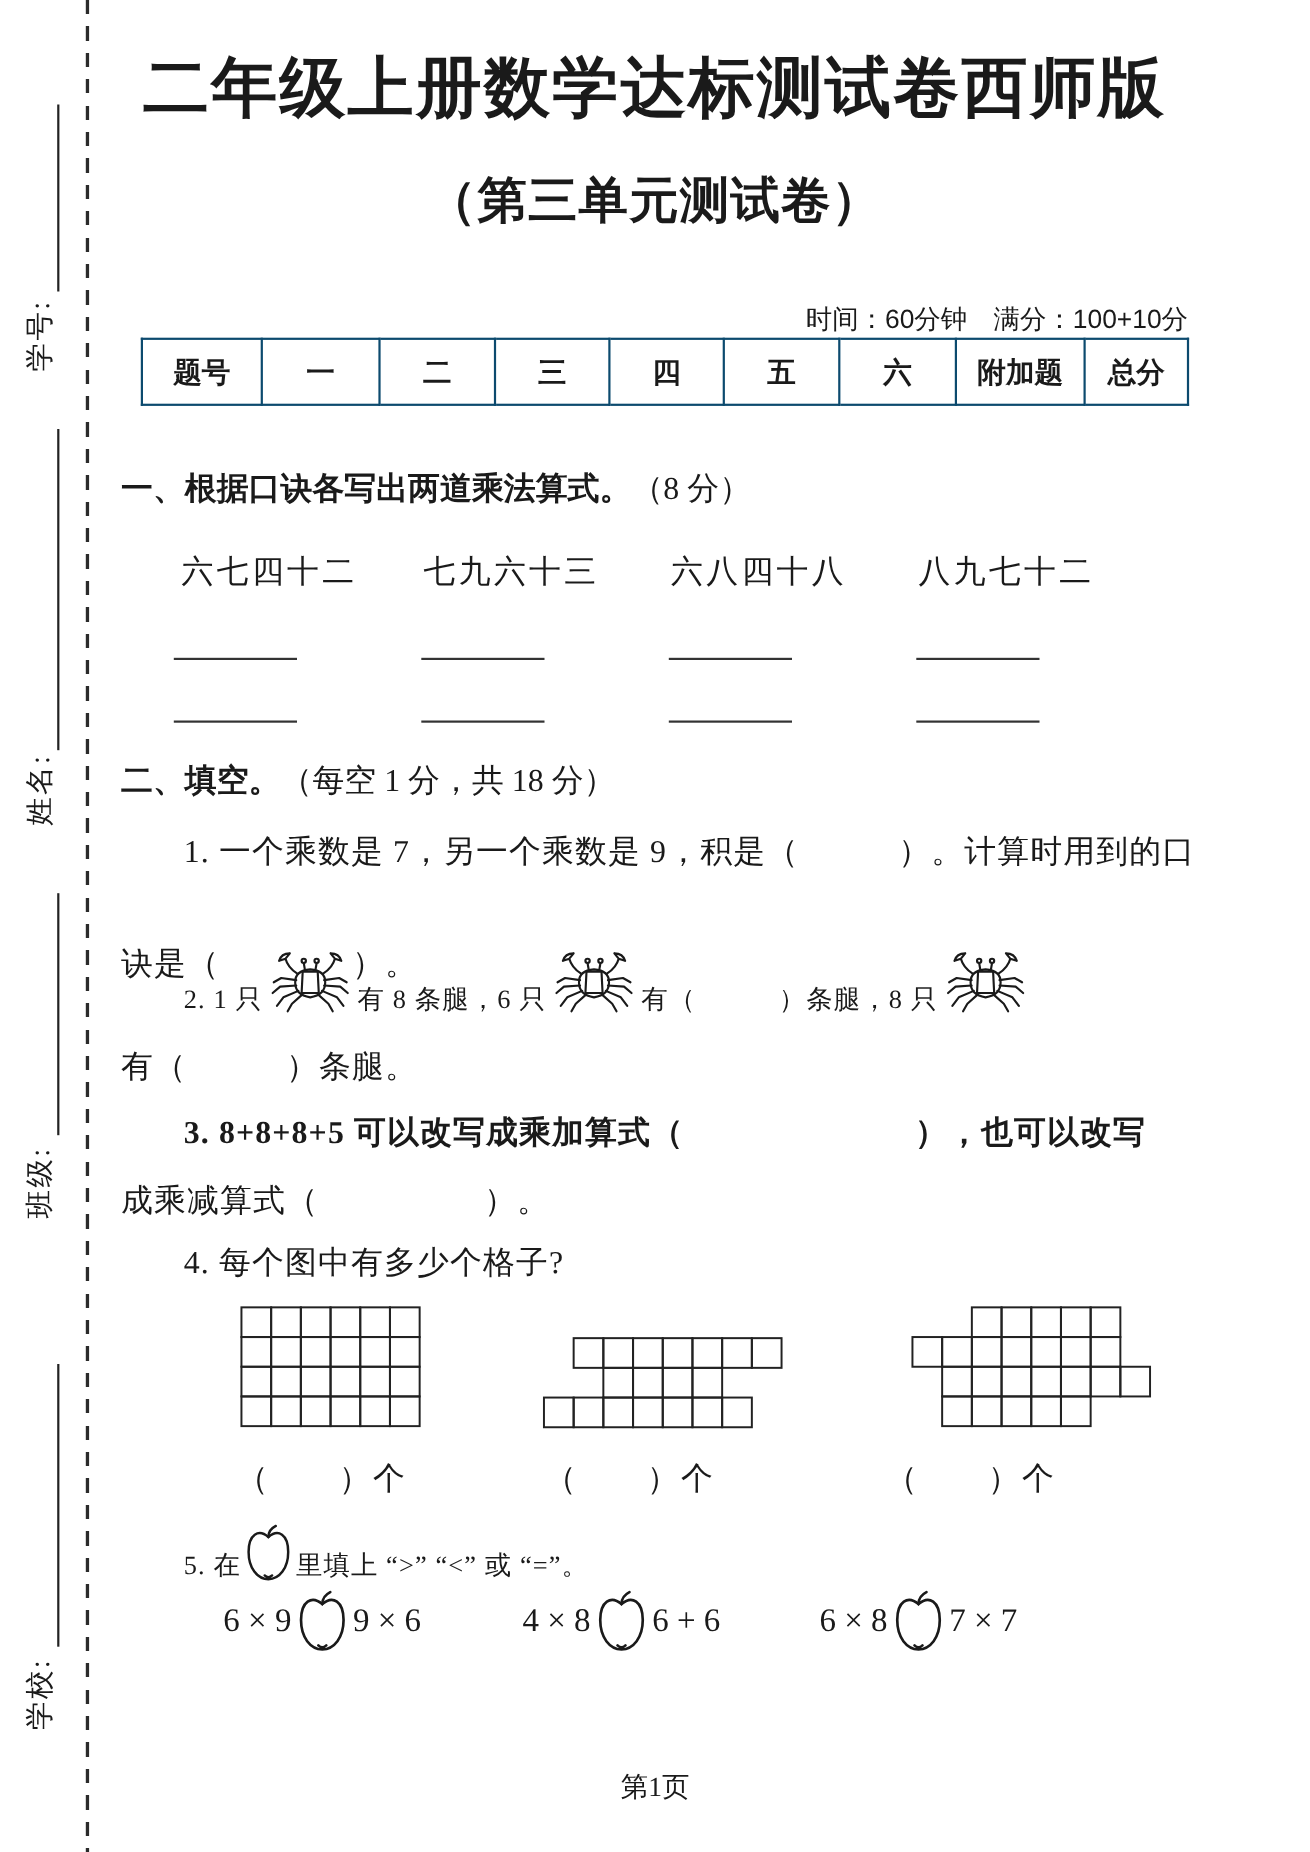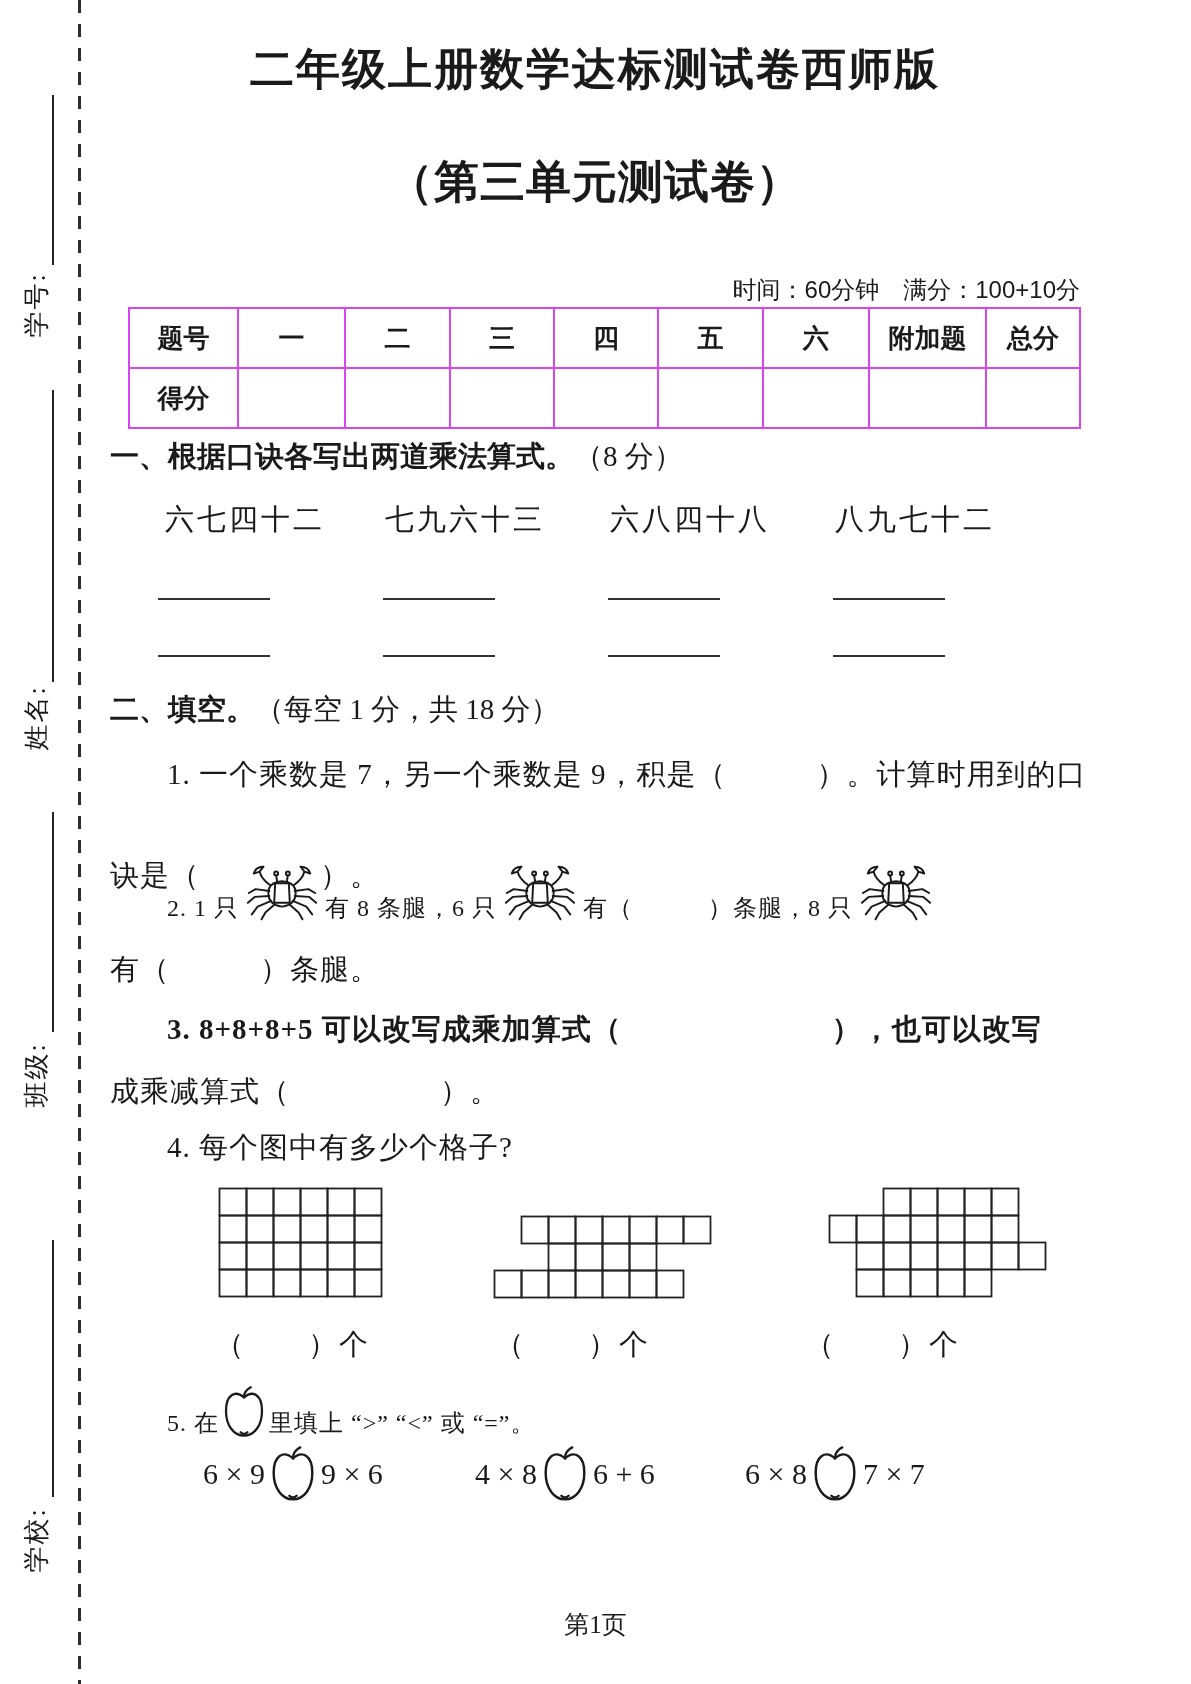--- a/index.html
+++ b/index.html
@@ -23,38 +23,38 @@
   .m-label{
     left:36px;
     transform:translate(-50%,-50%) rotate(-90deg);
     font-size:26px;white-space:nowrap;letter-spacing:2px;
     font-family:"Liberation Serif","DejaVu Serif",serif;
   }
 
   
   .title{
     left:100px;top:40px;width:990px;text-align:center;
-    font-size:44px;font-weight:bold;letter-spacing:2px;white-space:nowrap;
+    font-size:60px;font-weight:bold;letter-spacing:2px;white-space:nowrap;
   }
   .subtitle{
     left:100px;top:152px;width:990px;text-align:center;
     font-size:45px;font-weight:bold;letter-spacing:1px;white-space:nowrap;
   }
   .meta{
     left:110px;top:274px;width:970px;text-align:right;
     font-size:24px;font-family:"Liberation Sans","DejaVu Sans",sans-serif;
   }
 
   
   table.score{
     left:128px;top:307px;position:absolute;
     border-collapse:collapse;table-layout:fixed;
   }
   table.score td{
-    border:2px solid #d946ef;height:58px;text-align:center;vertical-align:middle;
+    border:2px solid #0c4a6e;height:58px;text-align:center;vertical-align:middle;
     font-family:"Liberation Sans","DejaVu Sans",sans-serif;
     font-size:26px;font-weight:bold;padding:0;
   }
 
   
   .sec-head{white-space:nowrap;font-size:29px;}
   .sec-head .hd{font-family:"Liberation Sans","DejaVu Sans",sans-serif;font-weight:bold;}
   .sec-head .pt{font-family:"Liberation Serif","DejaVu Serif",serif;font-weight:normal;}
   .bodyline{white-space:nowrap;font-size:29px;letter-spacing:1px;}
   .phrase{font-size:29px;letter-spacing:3px;white-space:nowrap;}
@@ -132,35 +132,24 @@
       <td>题号</td>
       <td>一</td>
       <td>二</td>
       <td>三</td>
       <td>四</td>
       <td>五</td>
       <td>六</td>
       <td>附加题</td>
       <td>总分</td>
     </tr>
-    <tr>
-      <td>得分</td>
-      <td></td>
-      <td></td>
-      <td></td>
-      <td></td>
-      <td></td>
-      <td></td>
-      <td></td>
-      <td></td>
-    </tr>
   </tbody>
     </table>
 
-  <div class="abs sec-head" style="left:110px;top:437px;">
+  <div class="abs sec-head" style="left:110px;top:425px;">
     <span class="hd">一、根据口诀各写出两道乘法算式。</span><span class="pt">（8 分）</span>
   </div>
 
   <div class="abs phrase" style="left:165px;top:500px;">六七四十二</div>
   <div class="abs phrase" style="left:385px;top:500px;">七九六十三</div>
   <div class="abs phrase" style="left:610px;top:500px;">六八四十八</div>
   <div class="abs phrase" style="left:835px;top:500px;">八九七十二</div>
 
   <div class="abs blank-line" style="left:158px;top:598px;width:112px;"></div>
   <div class="abs blank-line" style="left:383px;top:598px;width:112px;"></div>

